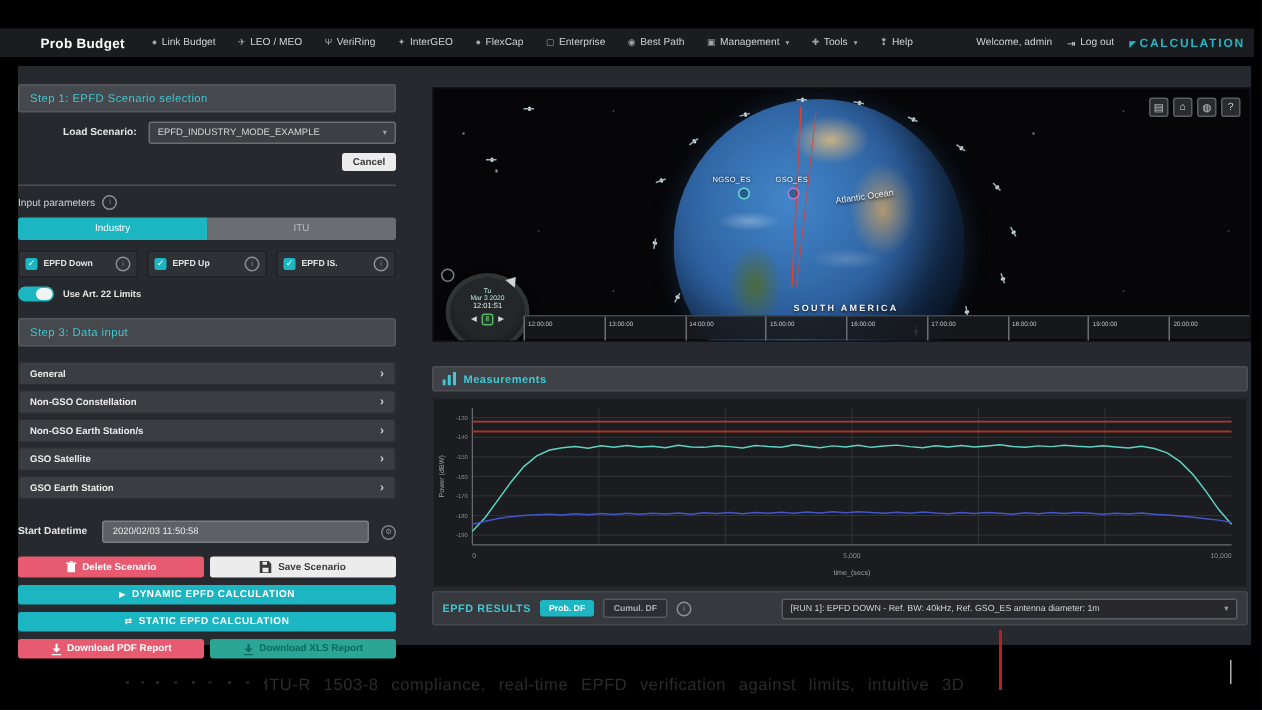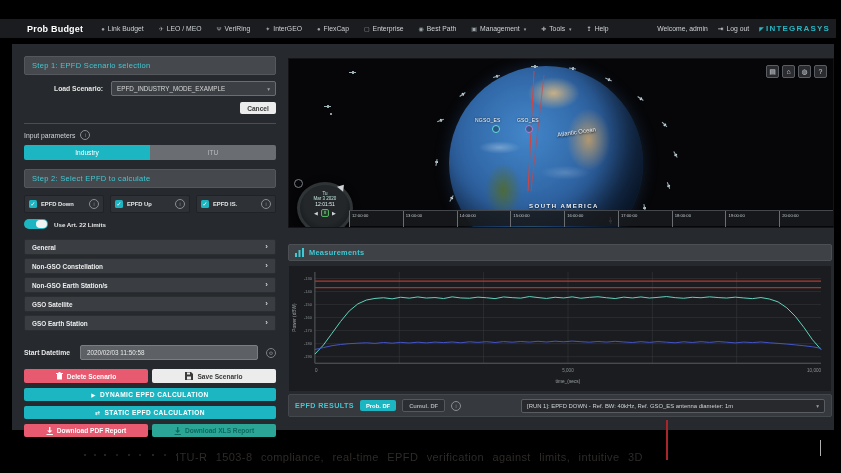--- a/index.html
+++ b/index.html
@@ -14,21 +14,21 @@
   .nav-icon{font-size:6px;color:#9fa6ab;}
   .nav-caret{font-size:5px;color:#9fa6ab;margin-left:1px;}
   #nav-right{margin-left:auto;display:flex;align-items:center;gap:10px;margin-right:6px;}
   #welcome{font-size:6.8px;color:#cfd2d5;}
   #logout{font-size:6.8px;color:#cfd2d5;display:flex;gap:3px;align-items:center;}
   #logo{font-size:8px;font-weight:bold;color:#27b6c3;letter-spacing:1.2px;}
   #logo .logo-mark{color:#27b6c3;font-size:6px;margin-right:1px;}
   
   #main-bg{position:absolute;left:12px;top:44px;width:822px;height:386px;background:#26292d;}
   
-  #left-panel{position:absolute;left:24px;top:56px;width:252px;}
+  #left-panel{position:absolute;left:12px;top:56px;width:252px;}
   .step-h{background:#45494e;color:#41c8d3;font-size:7.5px;padding:4px 7px;border-radius:2px;
     letter-spacing:.3px;border:1px solid #54585d;}
   .row{display:flex;align-items:center;}
   .lbl{font-size:6.8px;color:#e6e6e6;font-weight:bold;}
   .select{background:#3c4045;border:1px solid #6a6e73;border-radius:2px;color:#d6d6d6;
     font-size:6.3px;padding:3px 5px;display:flex;justify-content:space-between;align-items:center;}
   .caret{color:#9aa0a5;font-size:5.5px;}
   .btn{display:flex;align-items:center;justify-content:center;gap:4px;border-radius:2px;
     font-size:6.6px;font-weight:bold;cursor:pointer;}
   .btn.white{background:#ececec;color:#3a3a3a;}
@@ -183,21 +183,21 @@
         <span class="nav-icon">❢</span>
         <span>Help</span>
       </span>
     </span>
   <span id="nav-right">
     <span id="welcome">Welcome, admin</span>
     <span id="logout">
       <span>⇥</span>
       <span>Log out</span>
     </span>
-    <span id="logo"><span class="logo-mark">◤</span><span>INTEGRASYS</span></span>
+    <span id="logo"><span class="logo-mark">◤</span><span>CALCULATION</span></span>
   </span>
 </div>
 
 <div id="main-bg"></div>
 
 <div id="left-panel">
   <div class="step-h">Step 1: EPFD Scenario selection</div>
 
   <div class="row mt" style="gap:8px;padding-left:30px;">
     <span class="lbl">Load Scenario:</span>
@@ -216,21 +216,20 @@
   <div class="row mt" style="gap:5px;">
     <span class="lbl" style="font-weight:normal;color:#cfd3d6;">Input parameters</span>
     <span class="info">i</span>
   </div>
 
   <div class="tabs">
     <span class="tab">Industry</span>
     <span class="tab inactive">ITU</span>
   </div>
 
-  <div class="step-h" style="margin-top:9px;">Step 2: Select EPFD to calculate</div>
 
   <div class="chips" id="epfd-chips">
       <div class="chip">
         <span class="cb">✓</span>
         <span class="lbl">EPFD Down</span>
         <span class="info">i</span>
       </div>
       <div class="chip">
         <span class="cb">✓</span>
         <span class="lbl">EPFD Up</span>
@@ -243,20 +242,21 @@
       </div>
     </div>
 
   <div class="toggle-row">
     <span class="toggle">
         <span class="knob"></span>
       </span>
     <span class="lbl" style="font-size:6.2px;">Use Art. 22 Limits</span>
   </div>
 
+  <div class="step-h" style="margin-top:11px;">Step 3: Data input</div>
 
   <div id="acc-rows" style="margin-top:10px;">
       <div class="acc">
         <span>General</span>
         <span class="chev">›</span>
       </div>
       <div class="acc">
         <span>Non-GSO Constellation</span>
         <span class="chev">›</span>
       </div>

